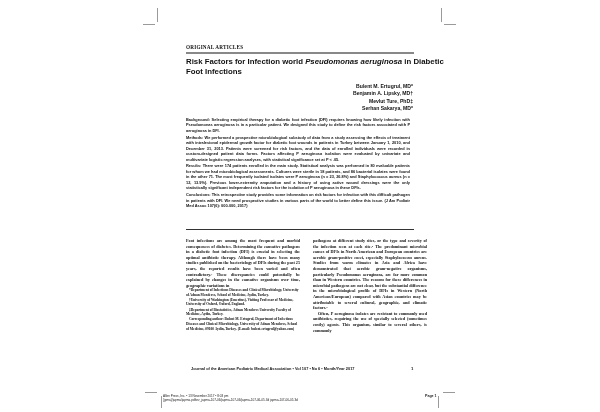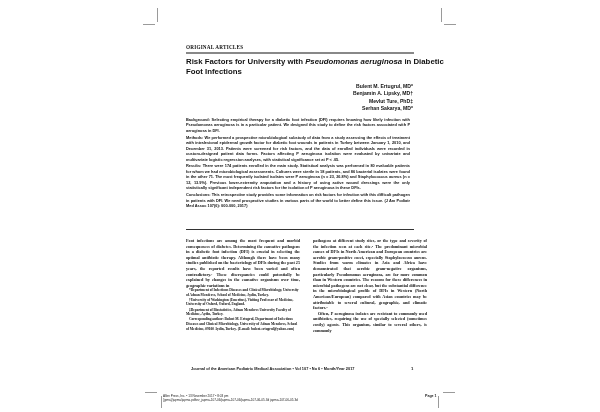--- a/index.html
+++ b/index.html
@@ -32,21 +32,21 @@
 <div class="crop" style="left:441px;top:8px;width:1px;height:14px;"></div>
 <div class="crop" style="left:444px;top:24px;width:12px;height:1px;"></div>
 <div class="crop" style="left:145px;top:392px;width:12px;height:1px;"></div>
 <div class="crop" style="left:161px;top:396px;width:1px;height:12px;"></div>
 <div class="crop" style="left:443px;top:392px;width:12px;height:1px;"></div>
 <div class="crop" style="left:438px;top:396px;width:1px;height:12px;"></div>
 
 <div class="section-label">ORIGINAL ARTICLES</div>
 <div class="section-rule"></div>
 
-<div class="title"><span>Risk Factors for University with </span><i>Pseudomonas aeruginosa</i><span> in Diabetic Foot Infections</span></div>
+<div class="title"><span>Risk Factors for Infection world </span><i>Pseudomonas aeruginosa</i><span> in Diabetic Foot Infections</span></div>
 
 <div class="authors">
   <div>Bulent M. Ertugrul, MD*</div>
   <div>Benjamin A. Lipsky, MD†</div>
   <div>Mevlut Ture, PhD‡</div>
   <div>Serhan Sakarya, MD*</div>
 </div>
 
 <div class="abstract">
   <p>Background: Selecting empirical therapy for a diabetic foot infection (DFI) requires knowing how likely infection with Pseudomonas aeruginosa is in a particular patient. We designed this study to define the risk factors associated with P aeruginosa in DFI.</p>

